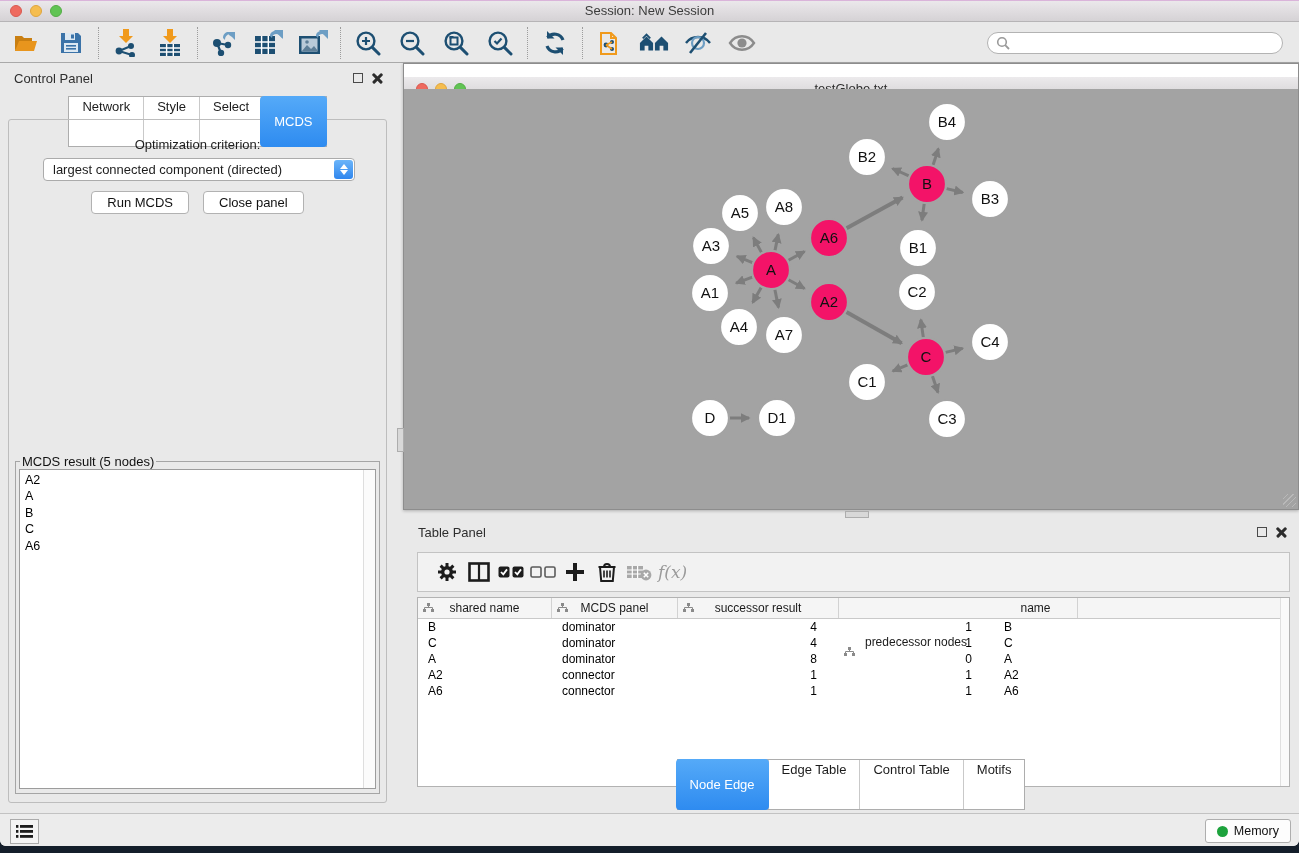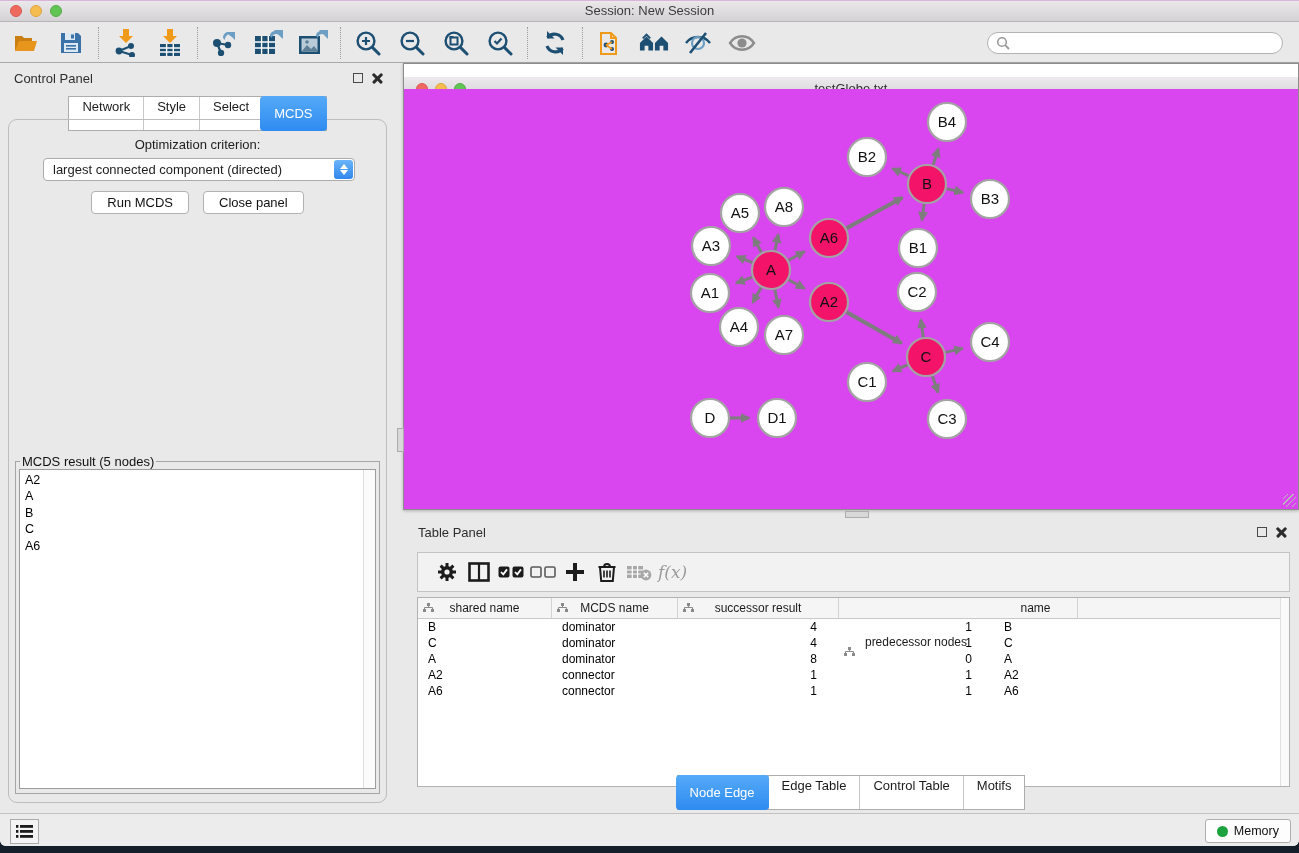--- a/index.html
+++ b/index.html
@@ -32,47 +32,47 @@
   .float-btn { width:10px; height:10px; border:1.5px solid #4a4a4a; display:inline-block; cursor:pointer; }
   .close-x { position:relative; width:11px; height:11px; display:inline-block; cursor:pointer; }
   .close-x::before,.close-x::after { content:""; position:absolute; left:-1px; top:4.5px; width:13px; height:2.6px; background:#2c2c2c; border-radius:1px; }
   .close-x::before { transform:rotate(45deg); }
   .close-x::after { transform:rotate(-45deg); }
 
   .tabs-row { display:flex; justify-content:center; }
   .tabgroup { display:inline-flex; background:#fff; border:1px solid #adadad; border-radius:0; }
   .tab { padding:2px 13px; font-size:13px; color:#1c1c1c; border-left:1px solid #c9c9c9; cursor:pointer; white-space:nowrap; }
   .tab:first-child { border-left:none; }
-  .tab.active { background:linear-gradient(#55aaf8,#2e8bf0); color:#fff; border-radius:4px; margin:-1px -1px -1px -2px; padding:10px 14px; border:none; position:relative; z-index:1; }
+  .tab.active { background:linear-gradient(#55aaf8,#2e8bf0); color:#fff; border-radius:4px; margin:-1px -1px -1px -2px; padding:18px 14px; border:none; position:relative; z-index:1; }
 
   
   .control-panel { position:absolute; left:0; top:63px; width:395px; height:747px; }
   .cp-head { position:absolute; left:14px; top:8px; }
   .cp-icons { position:absolute; right:12px; top:9px; display:flex; gap:9px; align-items:center; }
   .cp-tabs { position:absolute; left:0; right:0; top:33px; }
-  .cp-content { position:absolute; left:8px; right:8px; top:56px; bottom:7px; border:1px solid #bdbdbd; border-radius:9px; }
+  .cp-content { position:absolute; left:8px; right:8px; top:56px; bottom:7px; border:1px solid #bdbdbd; border-radius:3px; }
   .opt-label { position:absolute; left:0; right:0; top:17px; text-align:center; font-size:13px; color:#1d1d1d; }
   .selectbox { position:absolute; left:34px; right:31px; top:38px; height:23px; background:#fff; border:1px solid #ababab; border-radius:4px; font-size:13px; color:#1d1d1d; display:flex; align-items:center; padding-left:9px; cursor:pointer; }
   .stepper { position:absolute; right:1px; top:1px; bottom:1px; width:19px; border-radius:3px; background:linear-gradient(#6cb5f9,#2f86ee); }
   .stepper::before { content:""; position:absolute; left:5.5px; top:4px; border-left:4px solid transparent; border-right:4px solid transparent; border-bottom:5px solid #fff; }
   .stepper::after { content:""; position:absolute; left:5.5px; bottom:4px; border-left:4px solid transparent; border-right:4px solid transparent; border-top:5px solid #fff; }
   .cp-buttons { position:absolute; left:0; right:0; top:71px; display:flex; justify-content:center; gap:14px; }
   .btn { background:#fff; border:1px solid #b2b2b2; border-radius:4px; padding:3px 15px; font-size:13px; color:#111; cursor:pointer; }
   .mcds-fieldset { position:absolute; left:6px; right:6px; top:334px; bottom:8px; border:1px solid #a5a5a5; padding:0 3px 4px 3px; }
   .mcds-fieldset legend { font-size:13px; color:#111; padding:0 2px; margin-left:1px; }
   .mcds-list { position:relative; width:100%; height:100%; background:#fff; border:1px solid #9c9c9c; overflow:hidden; padding:2px 0 0 5px; }
   .mcds-item { font-size:12.5px; color:#000; line-height:16.4px; }
   .vscroll { position:absolute; right:0; top:0; bottom:0; width:12px; background:#fbfbfb; border-left:1px solid #dedede; }
 
   
   .net-window { position:absolute; left:403px; top:63px; width:896px; height:447px; border:1px solid #8d8d8d; background:#fff; box-shadow:0 1px 3px rgba(0,0,0,.25); }
   .net-titlebar { position:absolute; left:0; top:0; right:0; height:24px; background:linear-gradient(#eceaec,#d3d1d3); border-bottom:1px solid #9f9f9f;margin-top:13px; }
   .net-titlebar .title { position:absolute; left:0; right:0; top:4px; text-align:center; font-size:13px; color:#2f2f2f; }
   .net-lights { position:absolute; left:12px; top:6px; display:flex; gap:7px; }
-  .net-canvas { position:absolute; left:0; top:25px; right:0; bottom:0; background:#d946ef; }
+  .net-canvas { position:absolute; left:0; top:25px; right:0; bottom:0; background:#a3a3a3; }
   .gripper { position:absolute; right:2px; bottom:2px; width:13px; height:13px;
     background:repeating-linear-gradient(135deg, transparent 0 3px, #b9b9b9 3px 4px); }
   .split-handle-v { position:absolute; left:397px; top:428px; width:7px; height:24px; background:#d8d8d8; border:1px solid #adadad; }
   .split-handle-h { position:absolute; left:845px; top:511px; width:24px; height:7px; background:#d8d8d8; border:1px solid #adadad; }
 
   
   .table-panel { position:absolute; left:403px; top:519px; width:896px; height:291px; }
   .tp-head { position:absolute; left:15px; top:6px; }
   .tp-icons { position:absolute; right:12px; top:7px; display:flex; gap:9px; align-items:center; }
   .tp-toolbar { position:absolute; left:14px; right:9px; top:33px; height:40px; background:#f2f2f2; border:1px solid #c3c3c3; display:flex; align-items:center; gap:6px; padding-left:16px; }
@@ -512,21 +512,21 @@
           </div>
           <div class="th" style="width: 126px;">
             <svg class="attr-icon" width="11" height="10" viewBox="0 0 11 10">
               <g fill="#8a8a8a">
                 <rect x="4" y="0" width="3" height="3"></rect>
                 <rect x="0" y="6" width="3" height="3"></rect>
                 <rect x="8" y="6" width="3" height="3"></rect>
               </g>
               <path d="M5.5 3 v1.5 M1.5 6 V4.5 h8 V6" stroke="#8a8a8a" fill="none"></path>
             </svg>
-            <span>MCDS name</span>
+            <span>MCDS panel</span>
           </div>
           <div class="th" style="width: 161px;">
             <svg class="attr-icon" width="11" height="10" viewBox="0 0 11 10">
               <g fill="#8a8a8a">
                 <rect x="4" y="0" width="3" height="3"></rect>
                 <rect x="0" y="6" width="3" height="3"></rect>
                 <rect x="8" y="6" width="3" height="3"></rect>
               </g>
               <path d="M5.5 3 v1.5 M1.5 6 V4.5 h8 V6" stroke="#8a8a8a" fill="none"></path>
             </svg>

